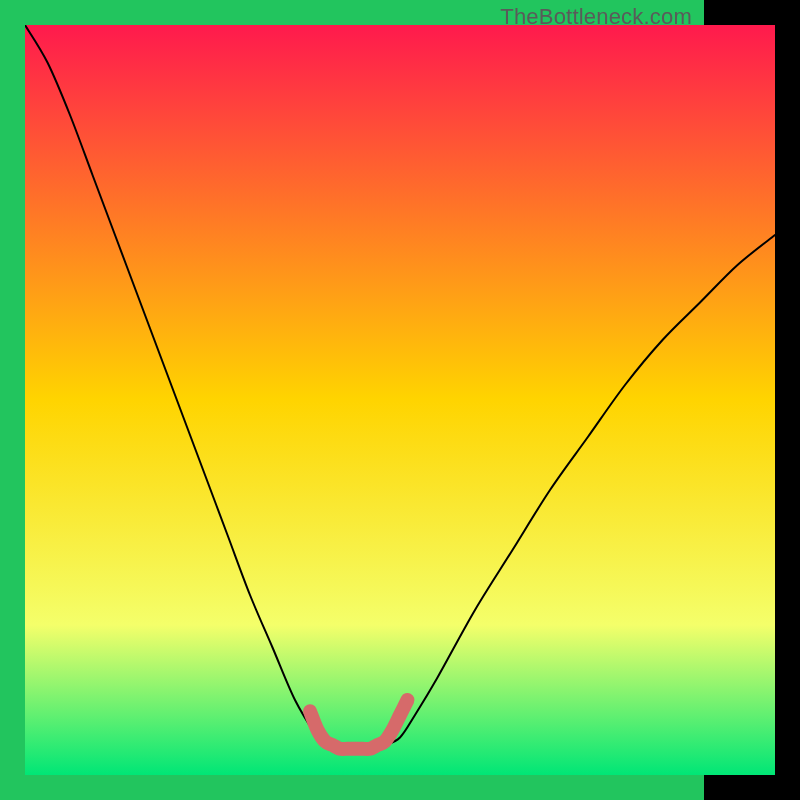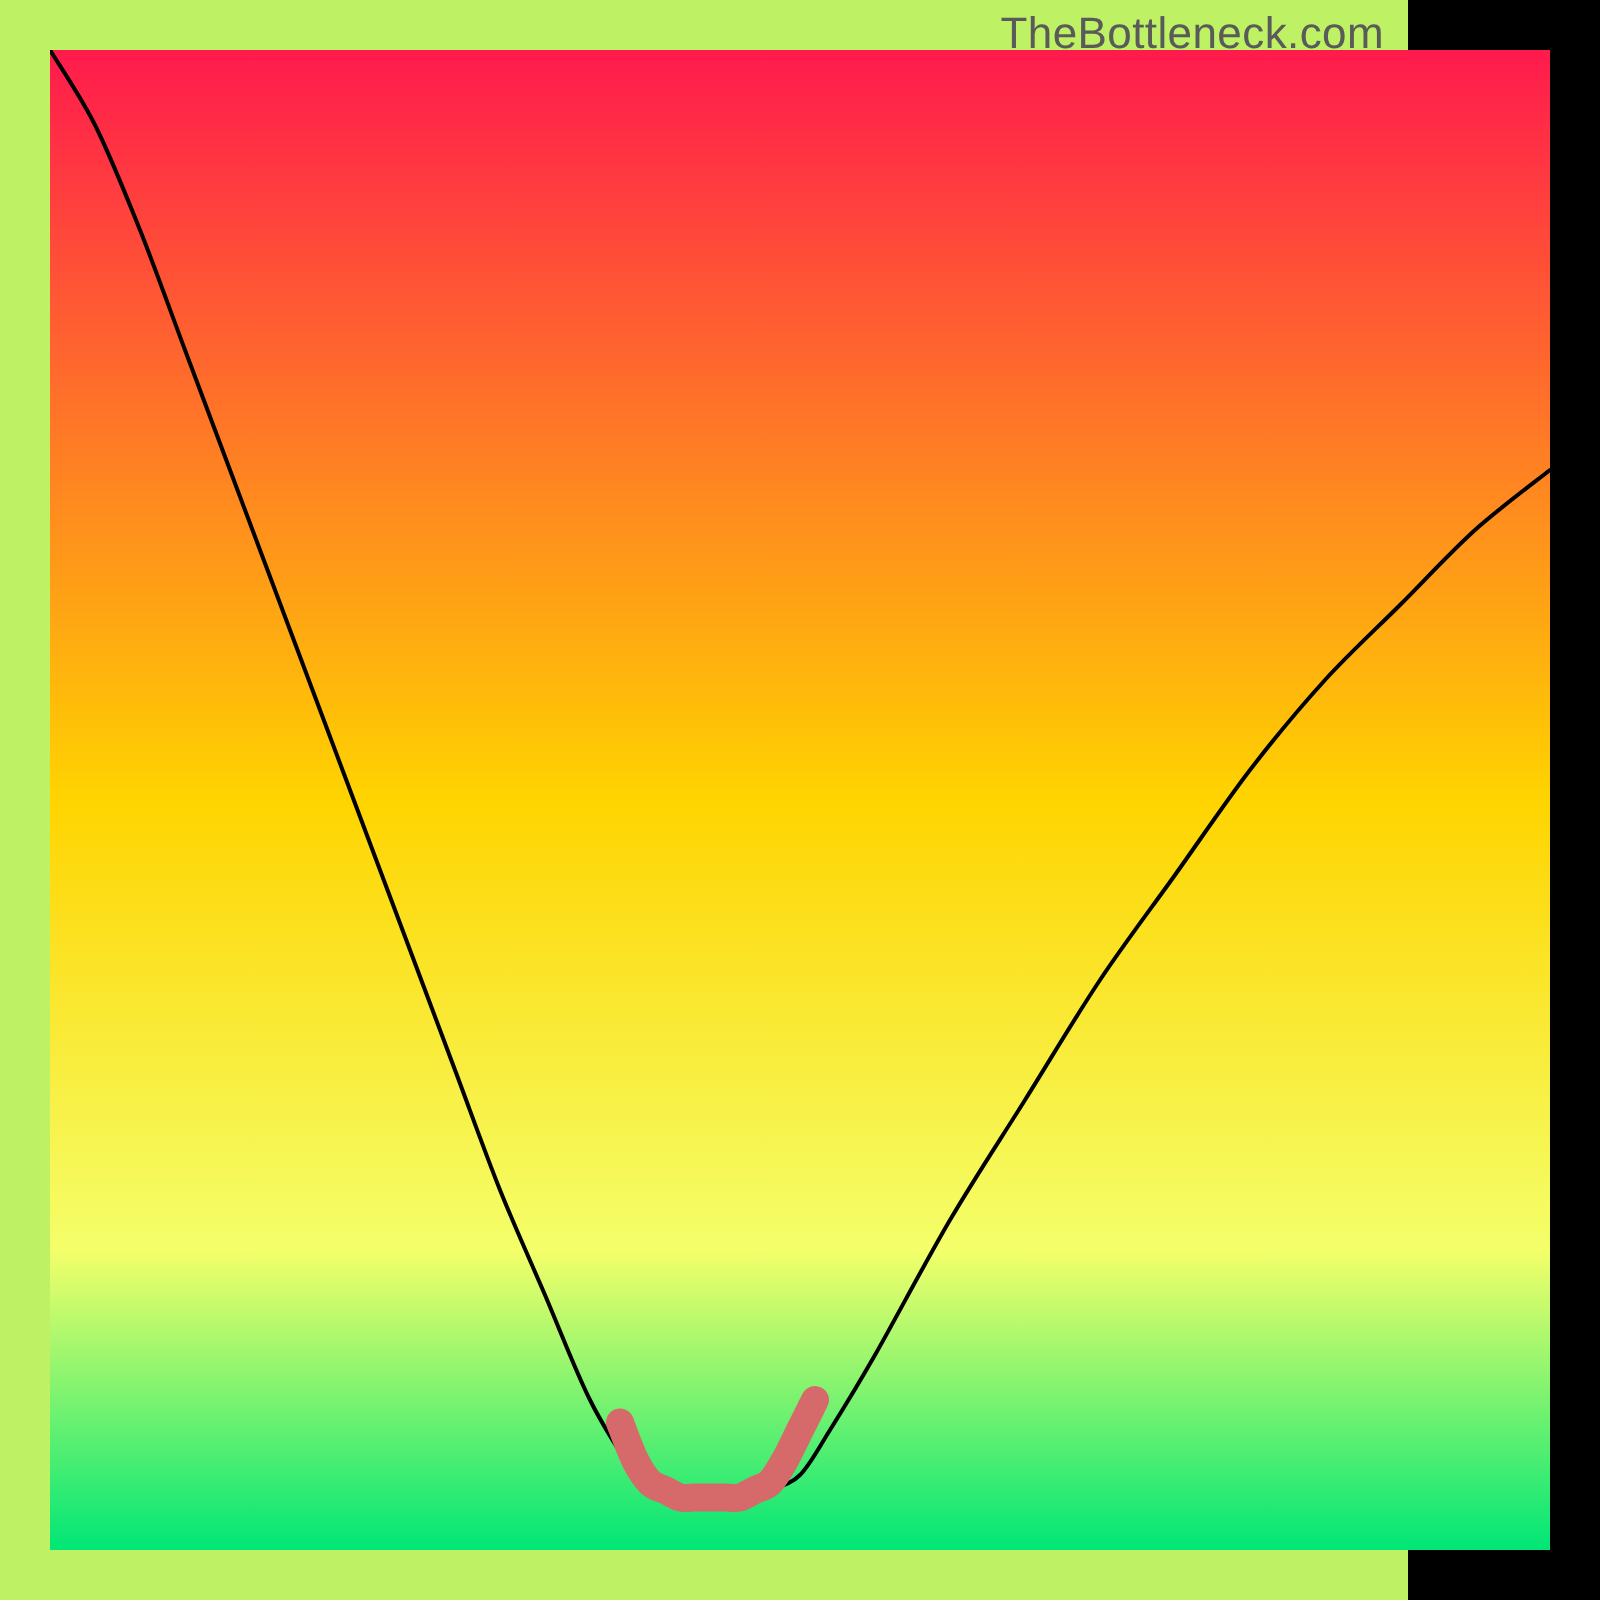--- a/index.html
+++ b/index.html
@@ -8,21 +8,21 @@
     width: 800px;
     height: 800px;
     background: #000;
     overflow: hidden;
     font-family: Arial, Helvetica, sans-serif;
   }
   .stage {
     position: relative;
     width: 704px;
     height: 800px;
-    background: #bef264;
+    background: #22c55e;
   }
   .watermark {
     position: absolute;
     top: 4px;
     right: 12px;
     color: #5a5a5a;
     font-size: 22px;
     font-weight: 500;
     letter-spacing: 0.2px;
     z-index: 5;

